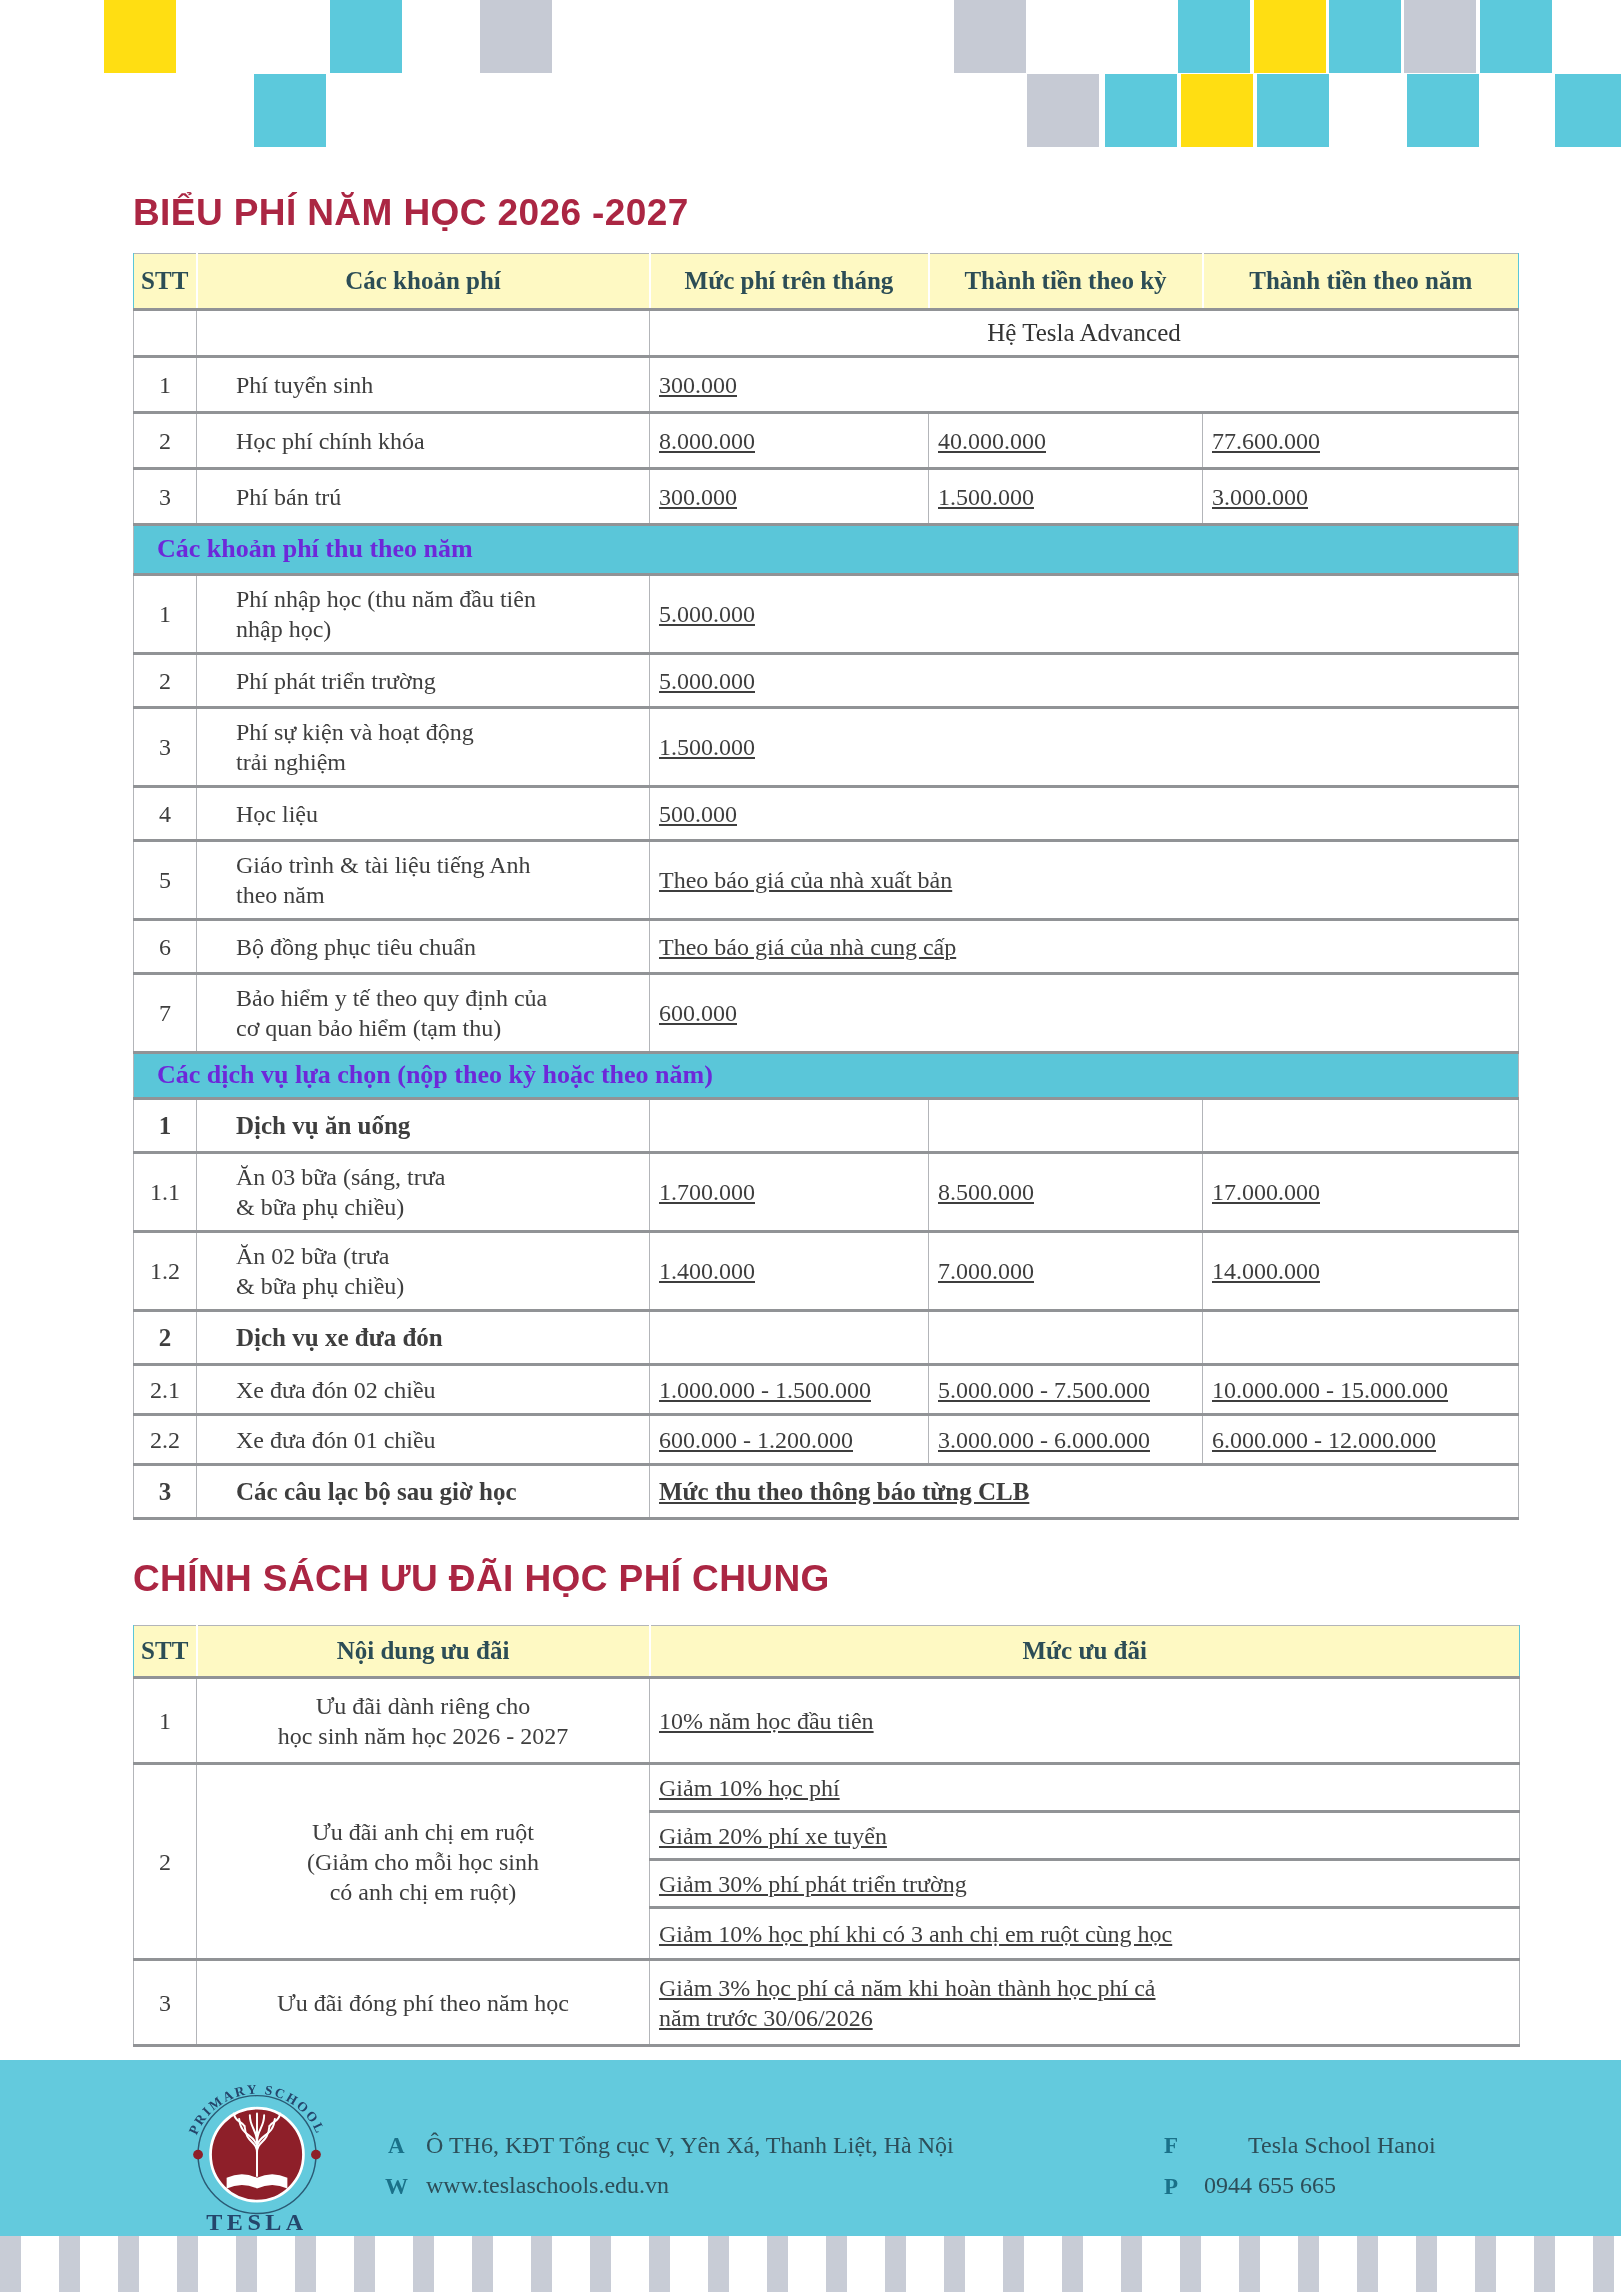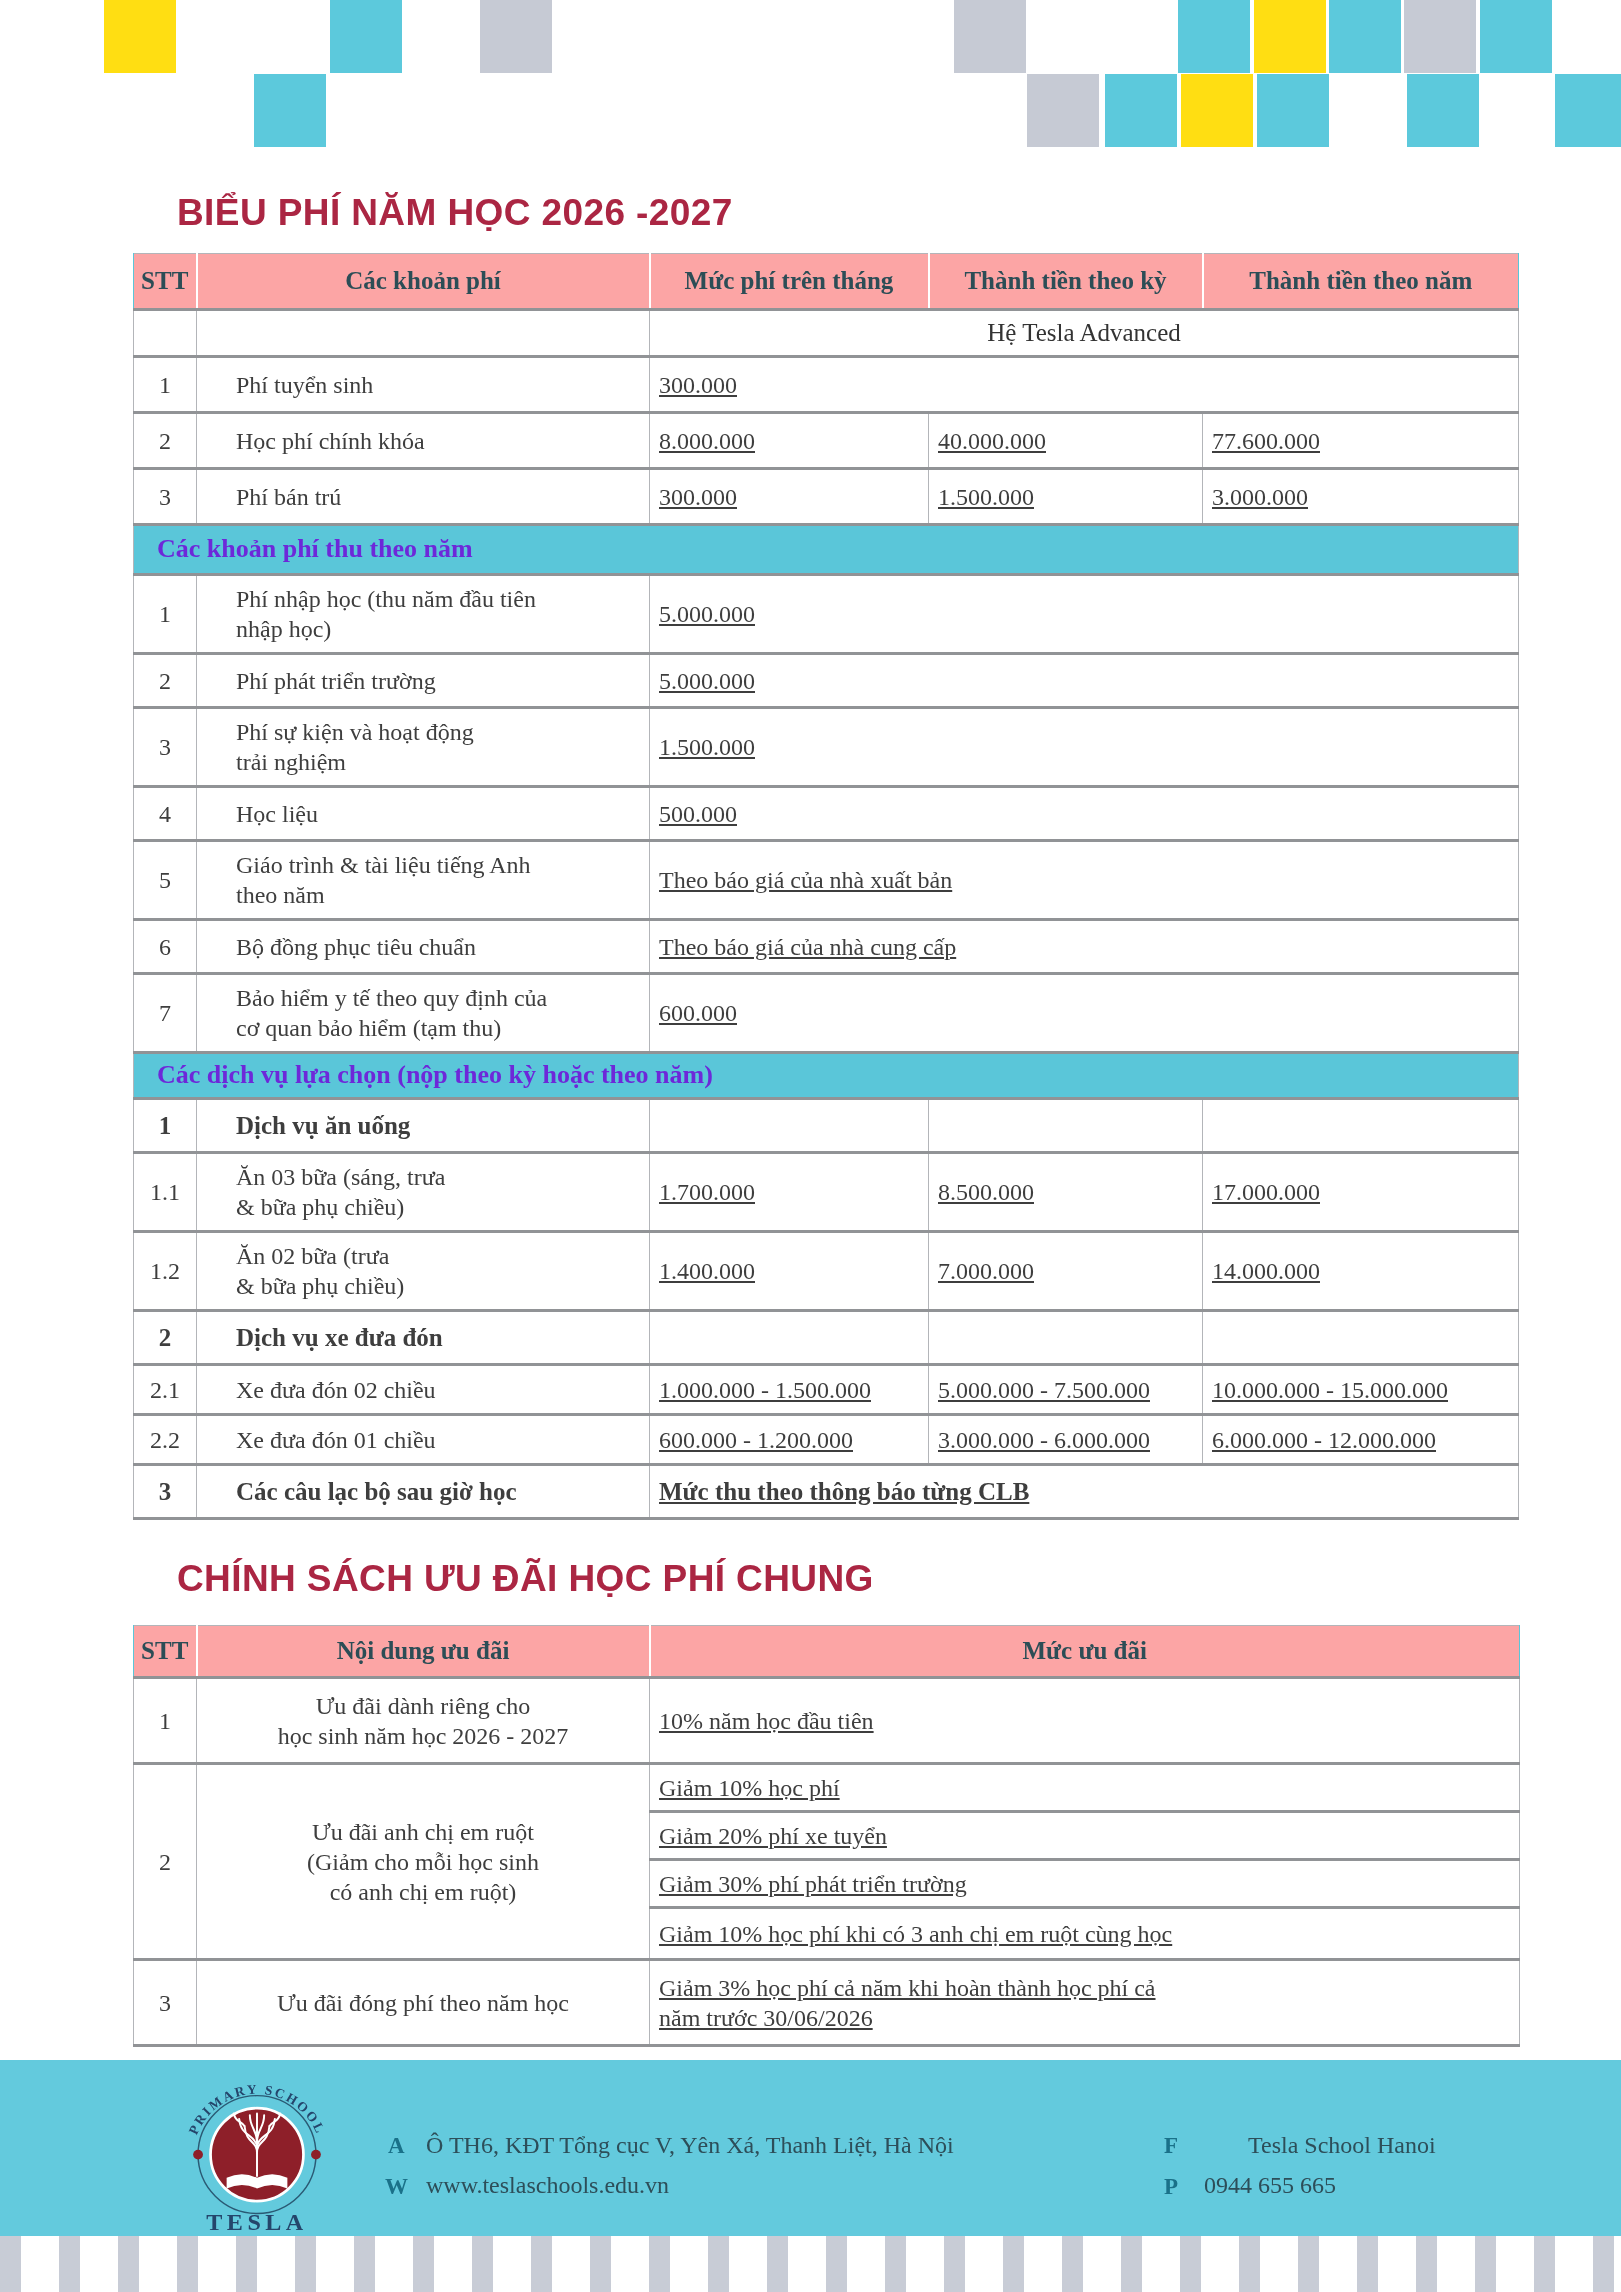--- a/index.html
+++ b/index.html
@@ -6,36 +6,36 @@
   #canvas{position:relative;width:1622px;height:2293px;background:#ffffff;overflow:hidden;
           font-family:"Liberation Serif","DejaVu Serif",serif;color:#3e3e3e;}
 
   
   #decor{position:absolute;left:0;top:0;width:100%;height:152px;}
   .sq{position:absolute;width:72px;height:73px;}
 
   
   .doc-title{position:absolute;left:133px;
              font-family:"Liberation Sans","DejaVu Sans",sans-serif;
-             font-weight:bold;font-size:37px;color:#AB2643;letter-spacing:0.4px;margin-left:44px;}
+             font-weight:bold;font-size:37px;color:#AB2643;letter-spacing:0.4px;}
   #title-fees{top:192px;}
   #title-policy{top:1558px;}
 
   
   table{border-collapse:collapse;table-layout:fixed;width:1385px;
         font-size:24px;color:#3e3e3e;}
   .tbl-wrap{position:absolute;left:133px;}
   #fee-wrap{top:253px;}
   #policy-wrap{top:1625px;}
 
   td,th{border:1.8px solid #b3b5b9;border-top:3.6px solid #919396;padding:5.4px 9px;
         white-space:pre-line;vertical-align:middle;line-height:1.25;}
   table{border:1.8px solid #b3b5b9;border-bottom:3.6px solid #919396;}
 
-  th{background:#fca5a5;color:#2C4D56;font-weight:bold;font-size:25px;text-align:center;
+  th{background:#fef9c3;color:#2C4D56;font-weight:bold;font-size:25px;text-align:center;
      border-left:2.7px solid #ffffff;border-right:2.7px solid #ffffff;border-top:none;padding:9px 5.4px;}
   th:first-child{border-left:1.8px solid #5AC6D9;}
   th:last-child{border-right:1.8px solid #5AC6D9;}
 
   td.stt{text-align:center;}
   td.lbl{text-align:left;padding-left:39px;}
   td.val{text-align:left;text-decoration:underline;}
   td.center{text-align:center;}
   .bold{font-weight:bold;font-size:25px;}
   tr.section td{background:#5AC6D9;color:#6d28d9;font-weight:bold;font-size:26px;

